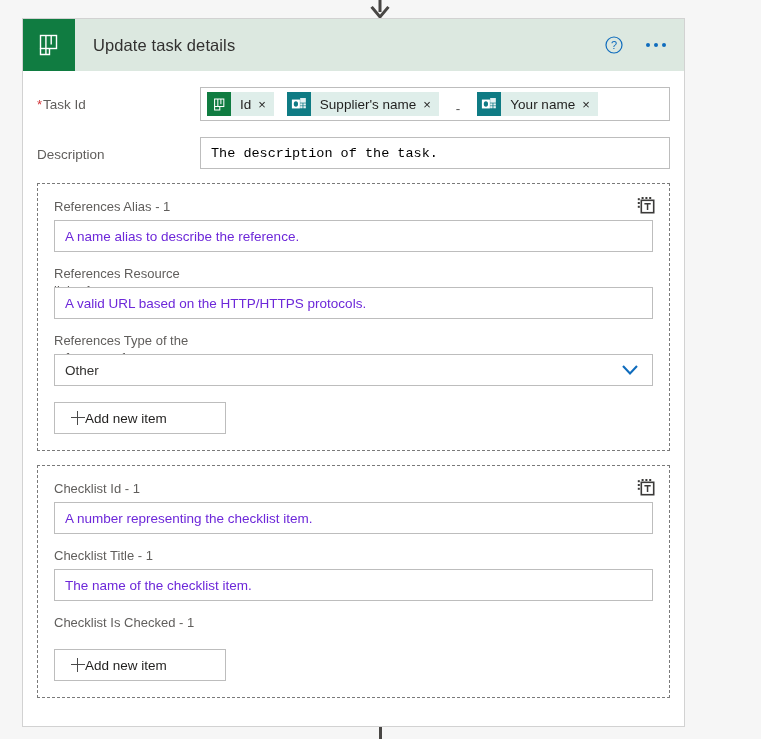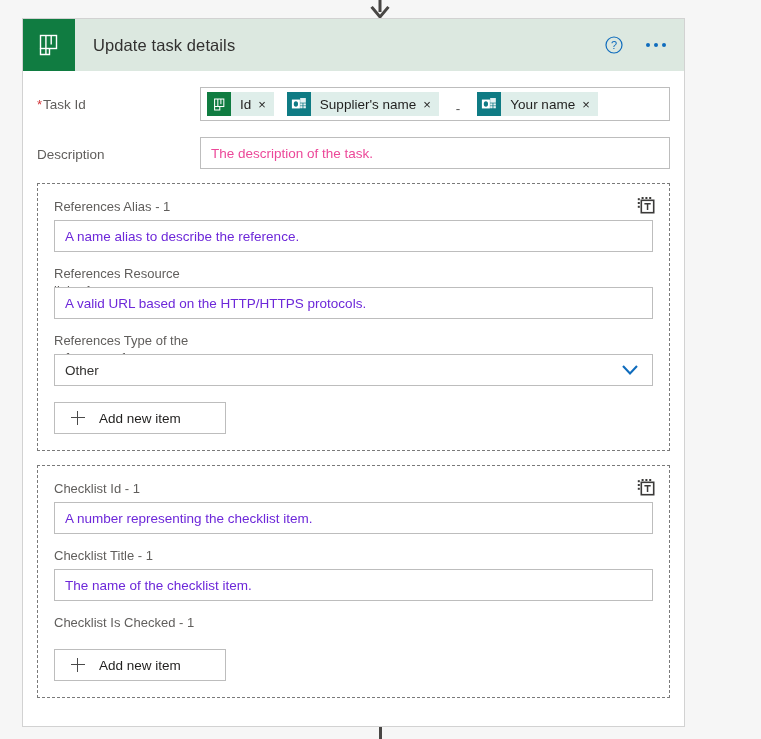--- a/index.html
+++ b/index.html
@@ -145,26 +145,26 @@
     padding: 6px 4px 0 4px;
     align-self: flex-end;
   }
 
   .plain-input {
     flex: 1 1 auto;
     height: 32px;
     border: 1px solid #bdbdbd;
     background: #fff;
     font-size: 13.5px;
-    color: #ec4899;
+    color: #000000;
     padding: 0 10px;
     box-sizing: border-box;
     display: flex;
     align-items: center;
-    font-family: Liberation Sans, sans-serif;
+    font-family: Liberation Mono, monospace;
   }
 
   
   .array-group {
     position: relative;
     border: 1px dashed #7a7a7a;
     margin-top: 14px;
     padding: 14px 16px 16px 16px;
     box-sizing: border-box;
   }
@@ -213,21 +213,21 @@
   .chev { display: flex; align-items: center; padding-right: 2px; }
 
   .add-btn {
     margin-top: 16px;
     width: 172px;
     height: 32px;
     border: 1px solid #bdbdbd;
     background: #fff;
     display: flex;
     align-items: center;
-    gap: 14px;
+    gap: 0;
     padding-left: 16px;
     box-sizing: border-box;
     cursor: pointer;
     font-size: 13.5px;
     color: #201f1e;
   }
   .plus {
     display: inline-block;
     position: relative;
     width: 14px; height: 14px;

